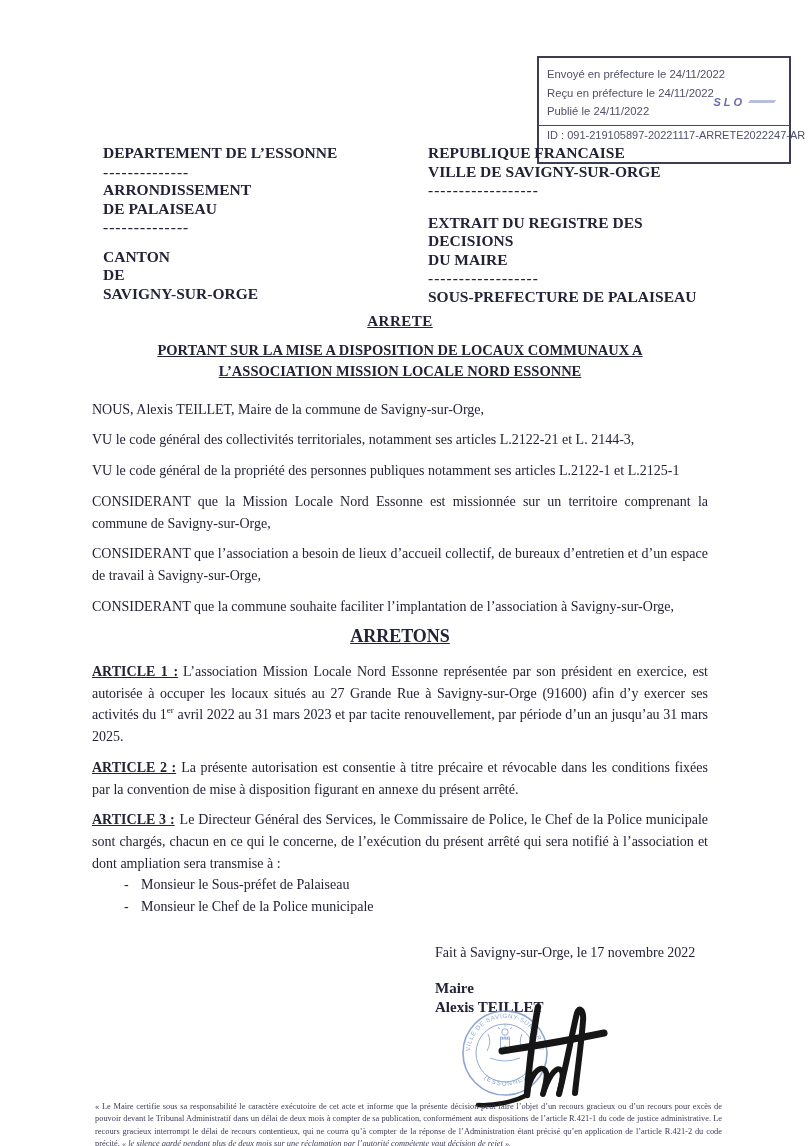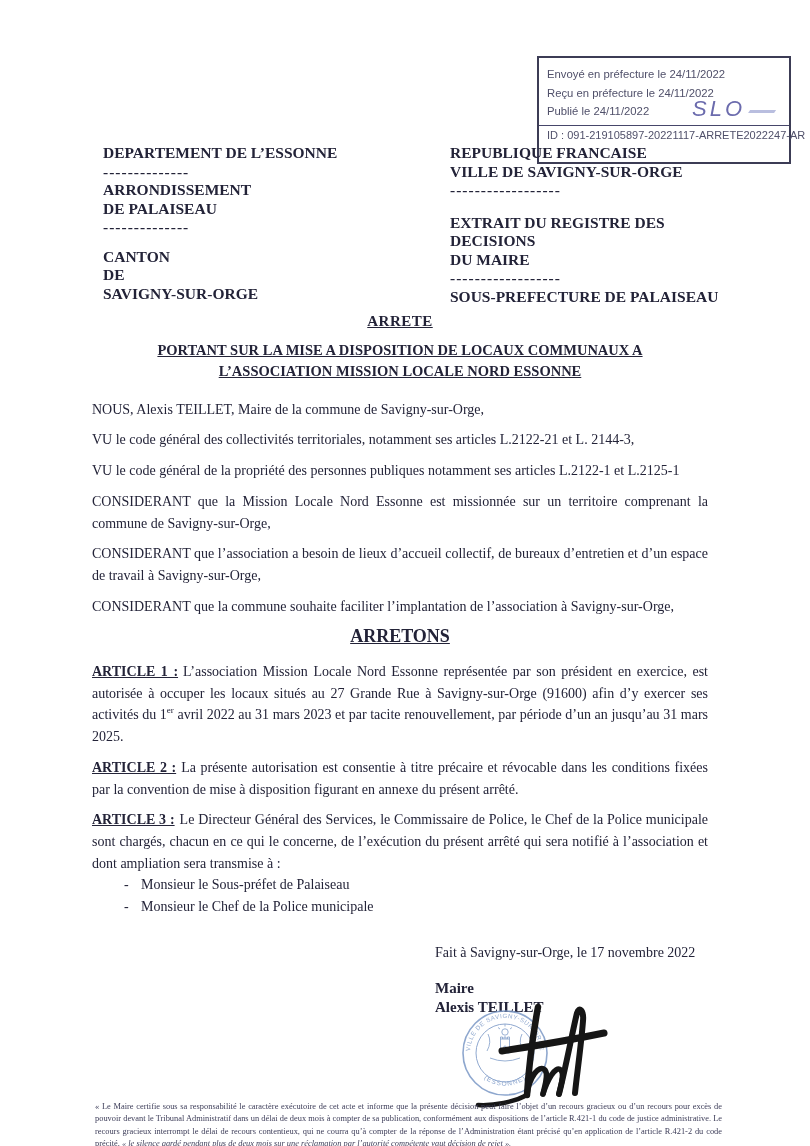--- a/index.html
+++ b/index.html
@@ -15,32 +15,32 @@
     font-family:"Liberation Sans", sans-serif; font-size:11.3px; color:#50506a;
     padding:7px 8px 0 8px; background:#fff;
   }
   .stamp-line { line-height:18.5px; white-space:nowrap; }
   .stamp-id {
     margin:4px -8px 0 -8px; padding:3px 8px 21px 8px;
     border-top:1.5px solid #46466a; font-size:11px; white-space:nowrap;
   }
   .slo-logo {
     position:absolute; right:16px; top:38px;
-    font-family:"Liberation Sans", sans-serif; font-weight:normal; font-style:italic;
-    font-size:22px; letter-spacing:3px; color:#6b6bad;
+    font-family:"Liberation Sans", sans-serif; font-weight:bold; font-style:italic;
+    font-size:11px; letter-spacing:3px; color:#6b6bad;
   }
   .slo-swoosh {
     display:inline-block; width:26px; height:3px; background:#b9bedf;
     transform:skewX(-35deg) translateY(-3px); margin-left:2px;
   }
 
   
   .hdr { position:absolute; text-align:left; font-weight:bold; font-size:15.5px; line-height:18.5px; }
   .hdr-left  { left:103px; top:103px; width:268px; }
-  .hdr-right { left:450px; top:103px; width:285px; }
+  .hdr-right { left:428px; top:103px; width:285px; }
   .hdr .gap-sm { height:11px; }
   .hdr .gap-md { height:14px; }
   .dashes { font-weight:bold; letter-spacing:1px; }
 
   
   .bodytext {
     position:absolute; left:92px; top:270px; width:616px;
     font-size:14px; line-height:21.7px; text-align:justify;
   }
   .h-center { text-align:center; font-weight:bold; text-decoration:underline; }

